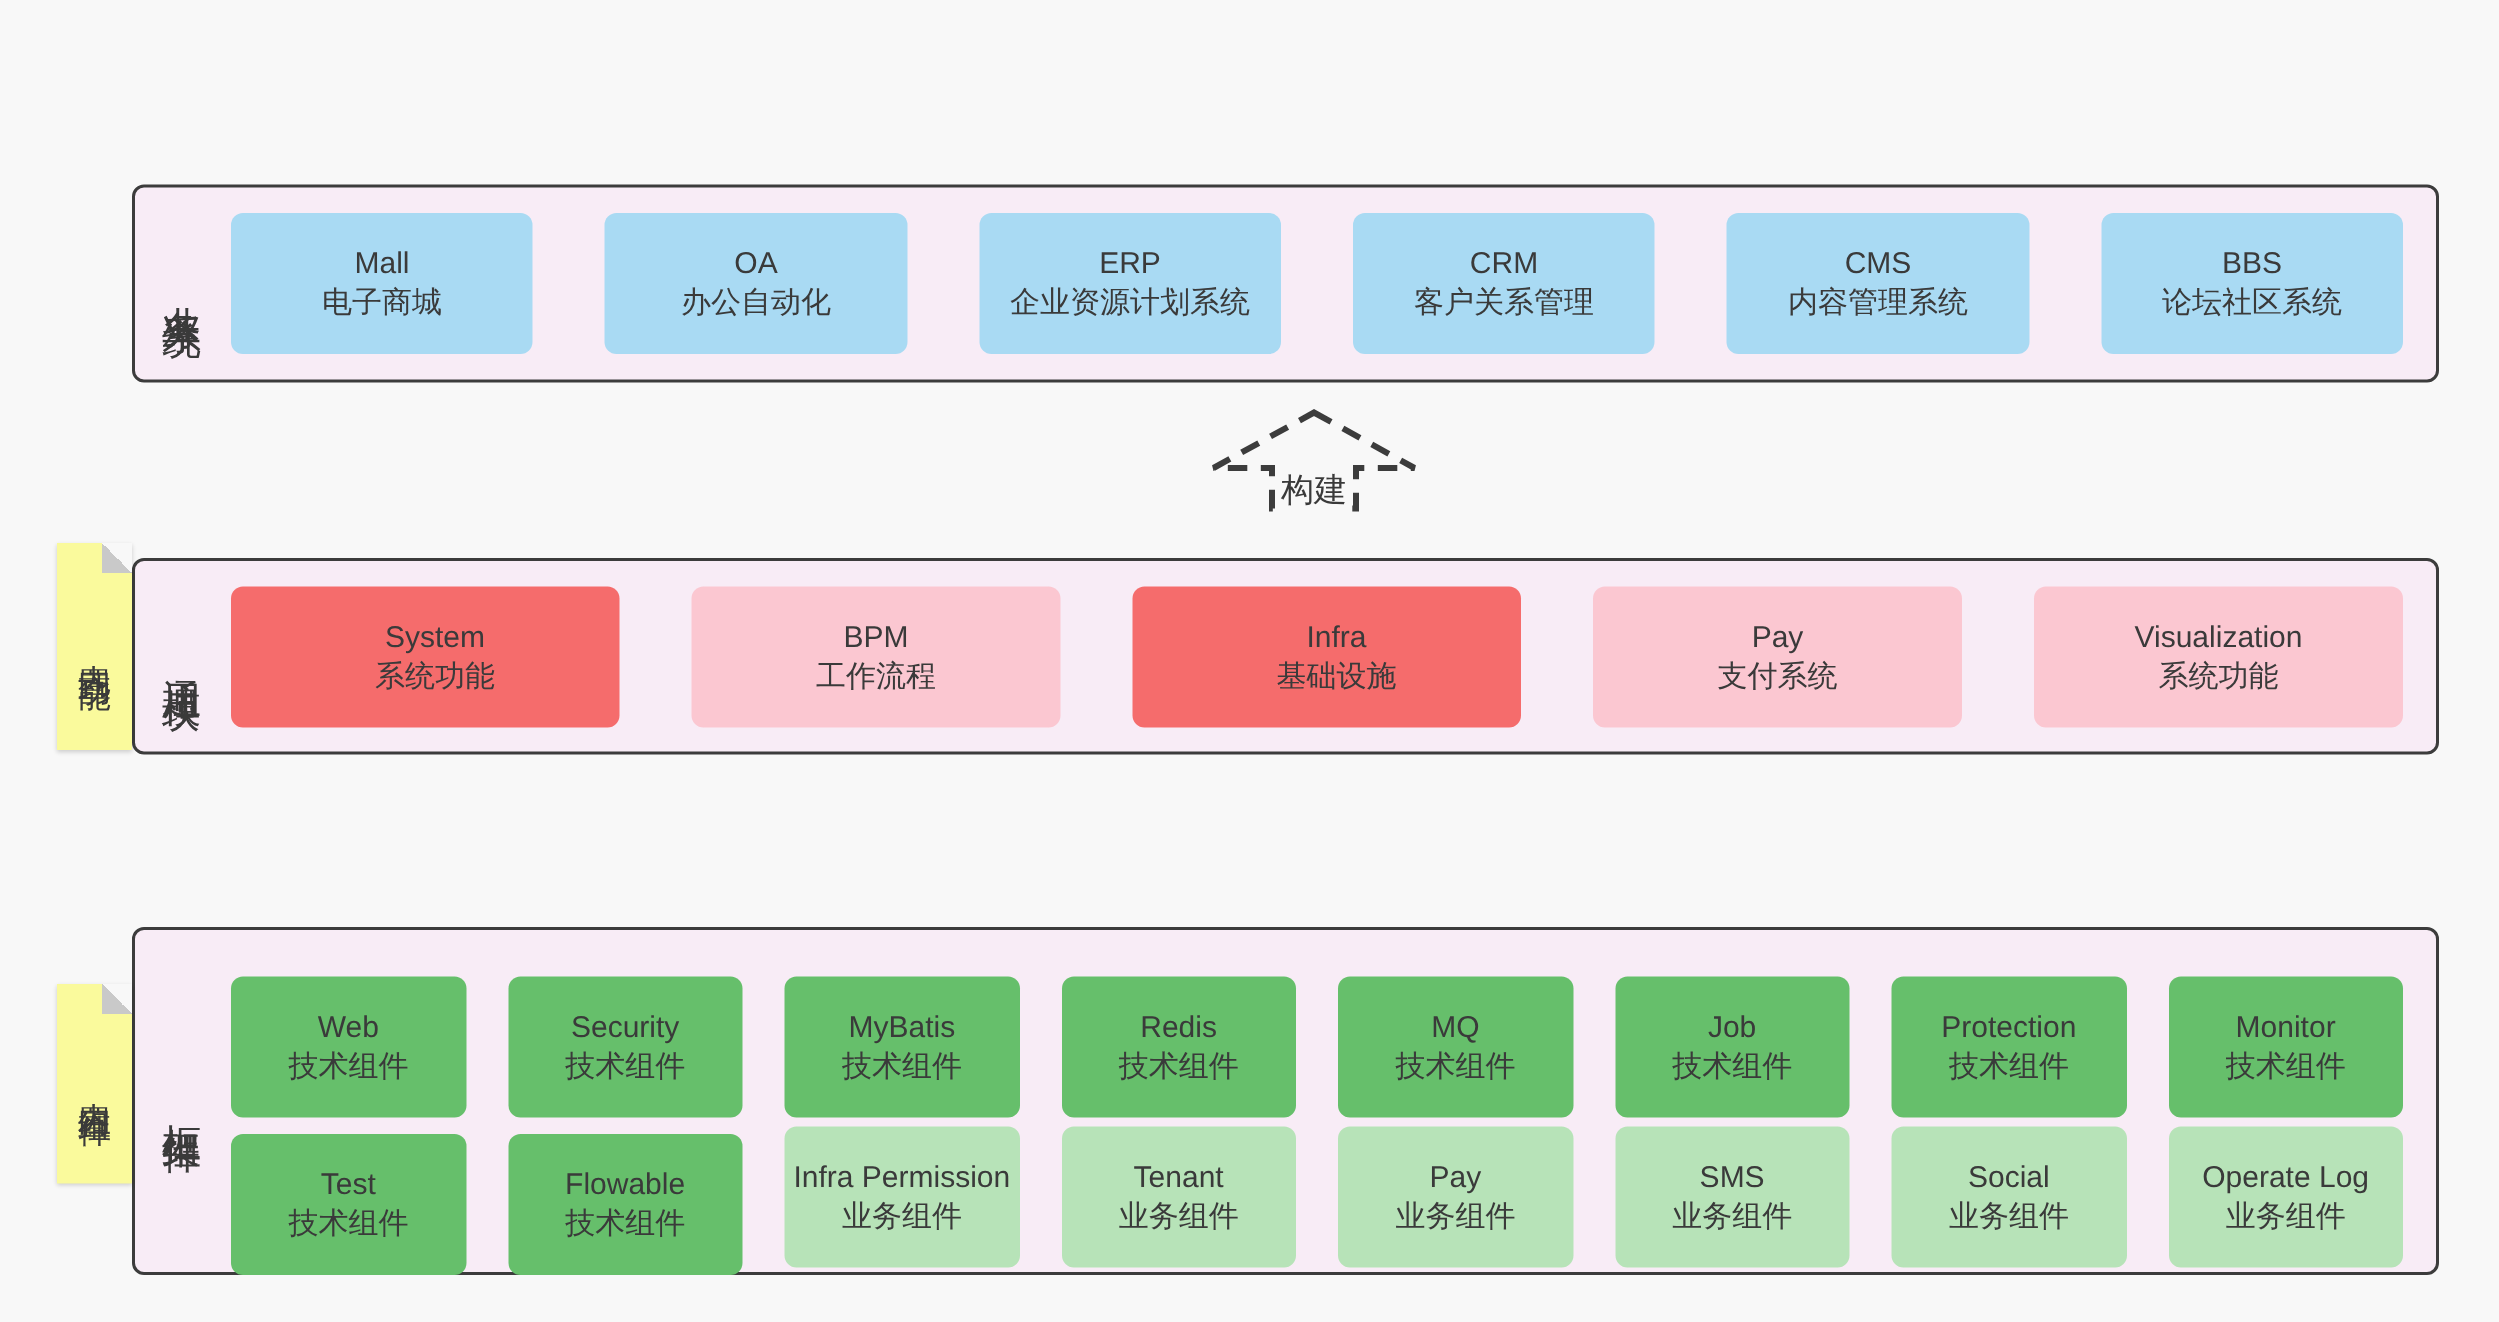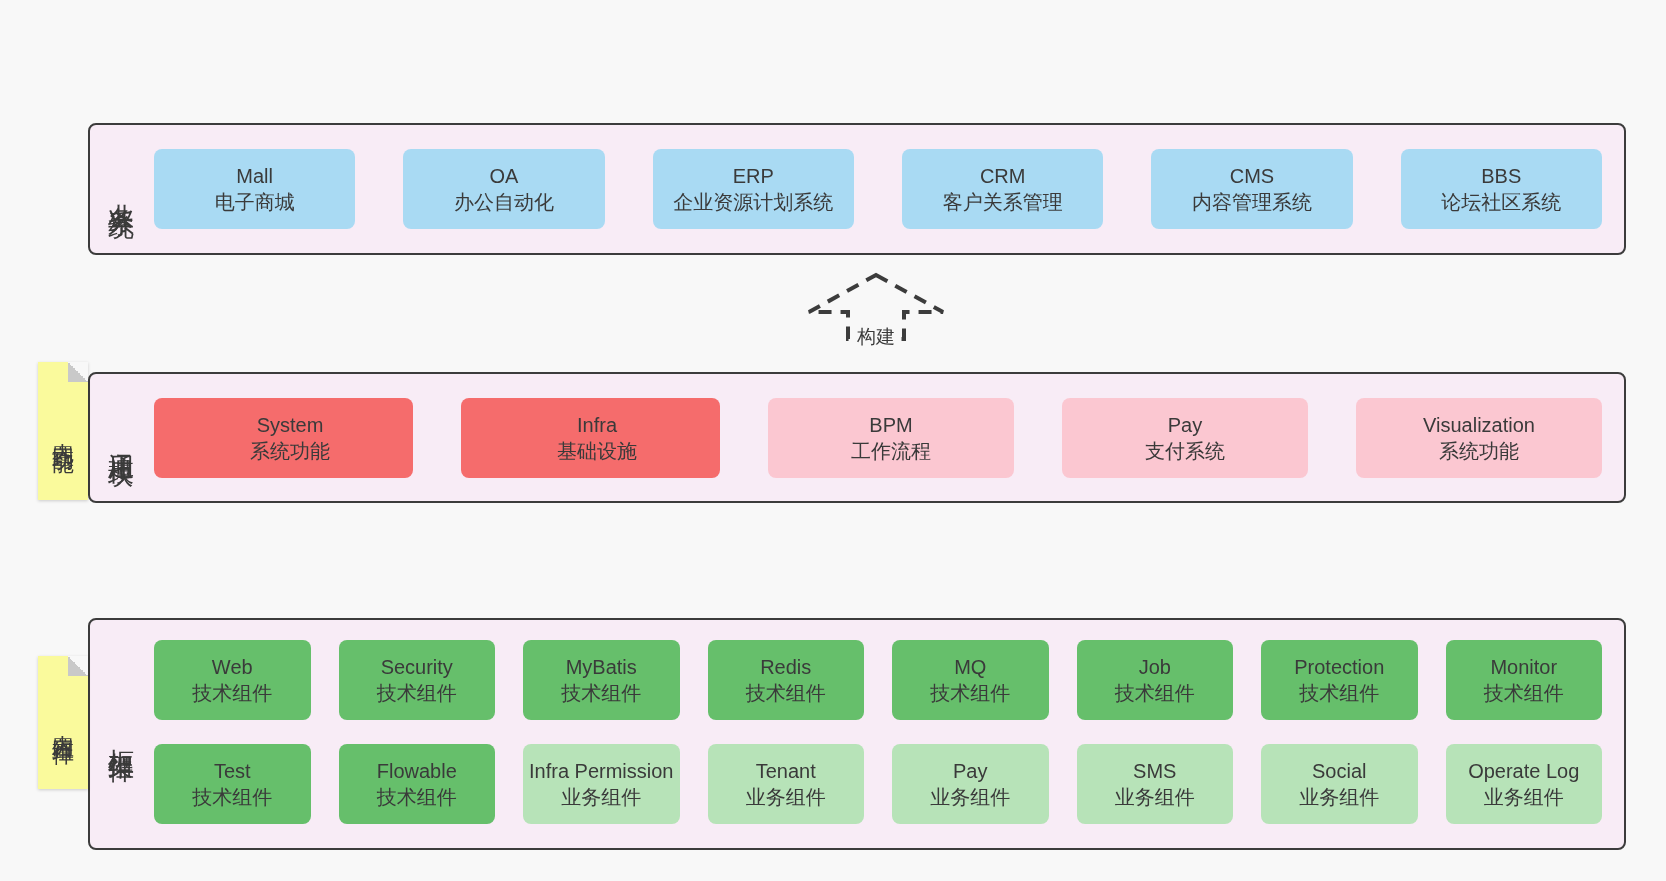--- a/index.html
+++ b/index.html
@@ -12,33 +12,33 @@
   .band-modules{top:372px;height:131px;}
   .band-components{top:618px;height:232px;}
 
   .band-label{position:absolute;left:0;top:0;bottom:0;width:64px;display:flex;align-items:center;justify-content:center;
               writing-mode:vertical-lr;text-orientation:upright;font-size:26px;letter-spacing:3px;color:var(--text,#3a3a3a);}
 
   .boxes{position:absolute;left:64px;right:22px;top:0;bottom:0;display:flex;align-items:center;gap:48px;}
   .rows{position:absolute;left:64px;right:22px;top:20px;bottom:24px;display:flex;flex-direction:column;justify-content:space-between;}
   .rows .boxes{position:static;display:flex;gap:28px;}
 
-  .box{flex:1;height:80px;border-radius:8px;display:flex;flex-direction:column;justify-content:center;
+  .box{flex:1;height:94px;border-radius:8px;display:flex;flex-direction:column;justify-content:center;
        text-align:center;font-size:20px;line-height:26px;color:var(--text,#3a3a3a);padding:0 4px;box-sizing:border-box;}
   .t-blue{background:var(--blue,#a9daf3);}
   .t-red{background:var(--red,#f56c6c);padding-left:17px;}
   .t-pink{background:var(--pink,#fbc7d1);}
-  .t-green{background:var(--green,#66bf6b);}
+  .t-green{background:var(--green,#66bf6b);margin-top:11px;}
   .t-lightgreen{background:var(--green-light,#b7e3b8);}
 
   .arrow{position:absolute;z-index:1;}
   .arrow svg{display:block;}
   .arrow polygon{fill:none;stroke:var(--band-border,#3c3c3c);stroke-width:4;stroke-dasharray:13 9;}
-  .arrow-label{position:absolute;left:50%;top:52px;transform:translateX(-50%);
-               background:var(--page-bg,#f8f8f8);padding:0 3px;font-size:19px;color:var(--text,#3a3a3a);white-space:nowrap;}
+  .arrow-label{position:absolute;left:50%;top:40px;transform:translateX(-50%);
+               background:var(--page-bg,#f8f8f8);padding:0 3px;font-size:22px;color:var(--text,#3a3a3a);white-space:nowrap;}
   .arrow-build{left:806px;top:272px;width:140px;height:70px;}
   .arrow-implement{left:821px;top:519px;width:140px;height:82px;}
 
   .sticky{position:absolute;left:38px;width:50px;background:var(--sticky,#fafa9c);z-index:3;
           display:flex;align-items:center;justify-content:center;box-shadow:0 1px 3px rgba(0,0,0,.18);}
   .sticky-modules{top:362px;height:138px;}
   .sticky-components{top:656px;height:133px;}
   .fold{position:absolute;top:0;right:0;width:20px;height:20px;
         background:linear-gradient(225deg,var(--page-bg,#f8f8f8) 0 50%,var(--fold,#c9c9c9) 50% 100%);}
   .sticky-text{writing-mode:vertical-lr;text-orientation:upright;font-size:22px;letter-spacing:3px;color:var(--text,#3a3a3a);}
@@ -90,27 +90,27 @@
     <span class="sticky-text">内置功能</span>
   </div>
 
   <section class="band band-modules">
     <div class="band-label">通用模块</div>
     <div class="boxes">
         <div class="box t-red">
           <div class="box-name">System</div>
           <div class="box-desc">系统功能</div>
         </div>
+        <div class="box t-pink">
+          <div class="box-name">BPM</div>
+          <div class="box-desc">工作流程</div>
+        </div>
         <div class="box t-red">
           <div class="box-name">Infra</div>
           <div class="box-desc">基础设施</div>
-        </div>
-        <div class="box t-pink">
-          <div class="box-name">BPM</div>
-          <div class="box-desc">工作流程</div>
         </div>
         <div class="box t-pink">
           <div class="box-name">Pay</div>
           <div class="box-desc">支付系统</div>
         </div>
         <div class="box t-pink">
           <div class="box-name">Visualization</div>
           <div class="box-desc">系统功能</div>
         </div>
       </div>

